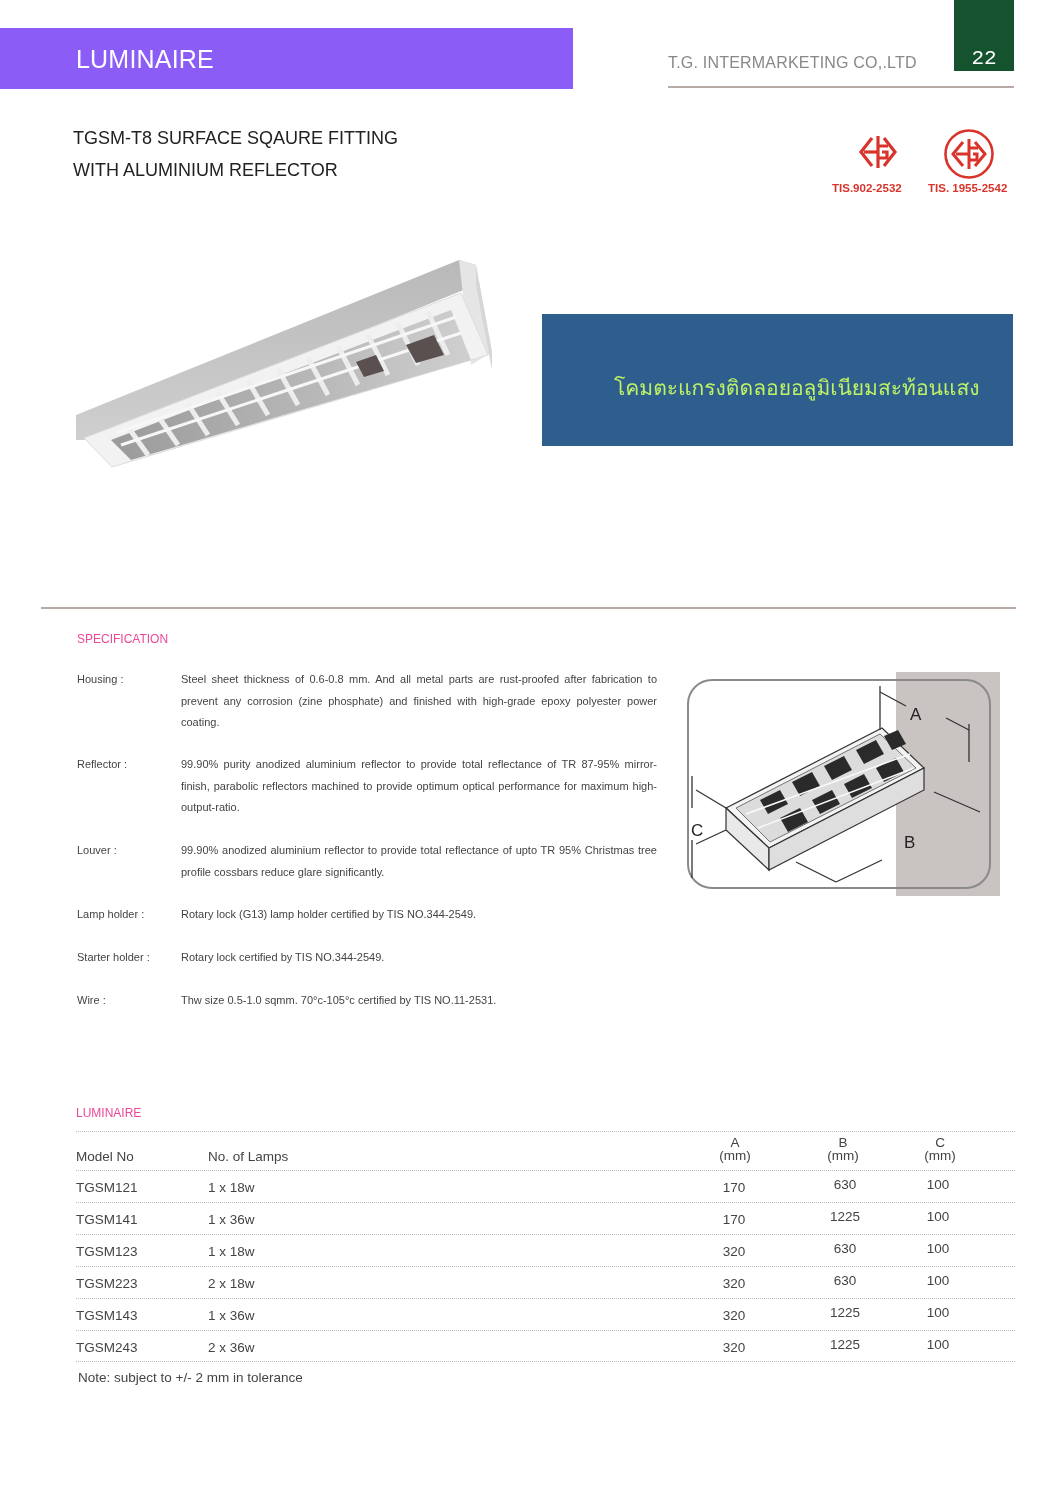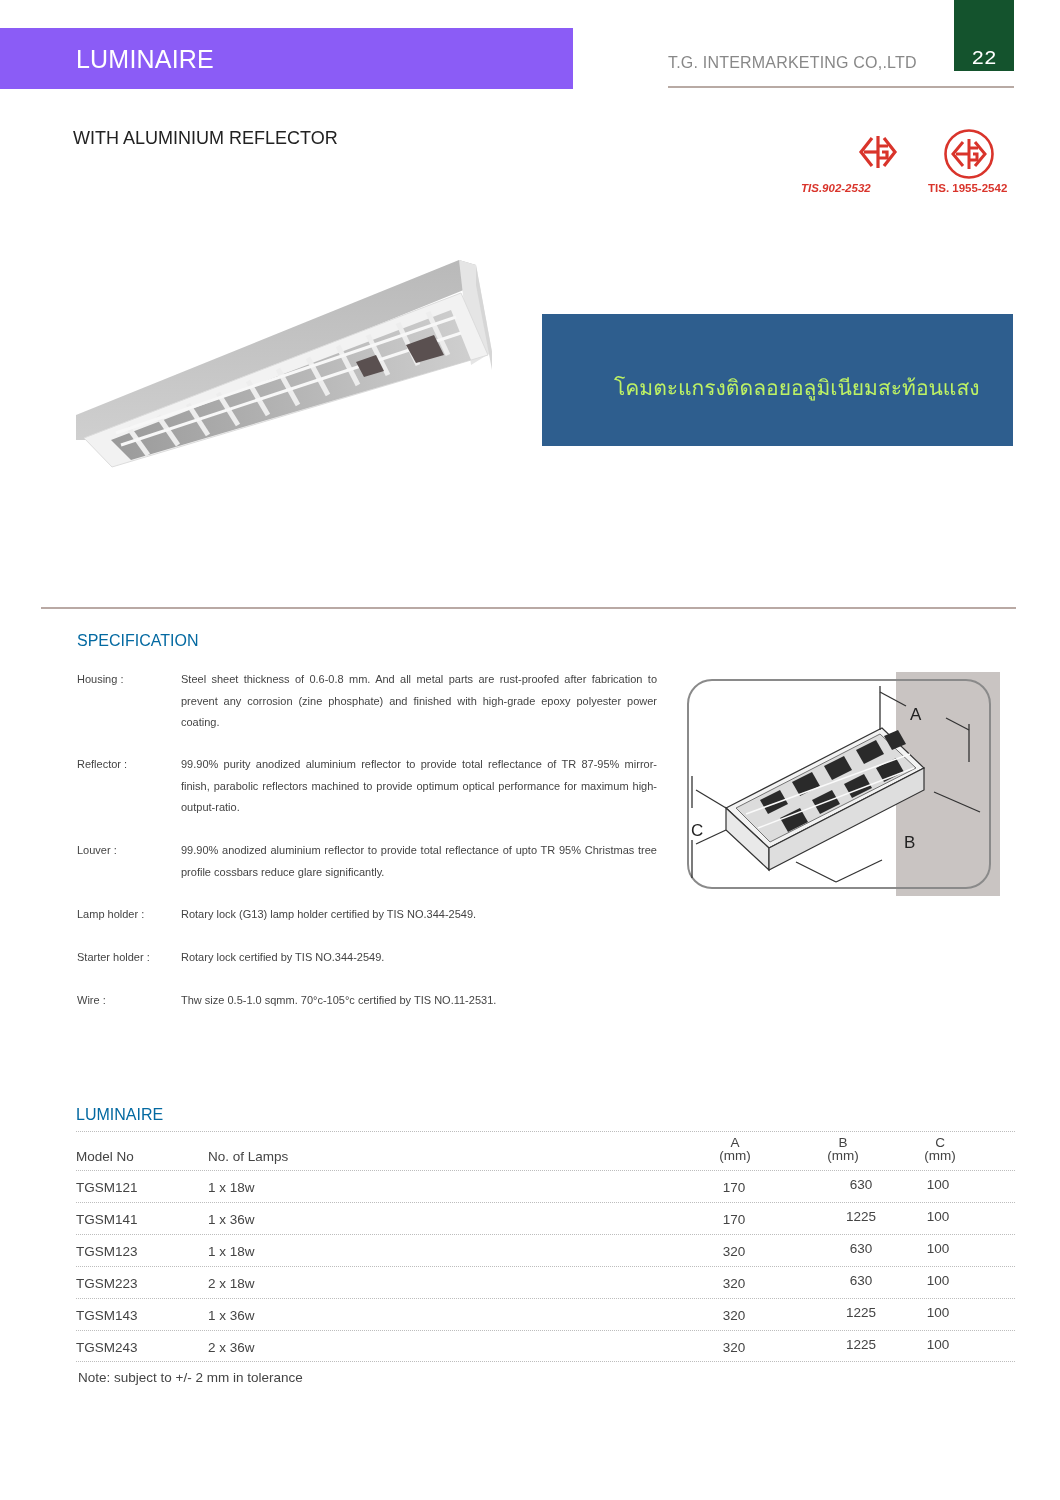--- a/index.html
+++ b/index.html
@@ -16,54 +16,54 @@
   .page-tab { left: 954px; top: 0; width: 60px; height: 71px; background: #14532d; font-family: Liberation Mono, monospace; }
   .page-tab span { position: absolute; left: 0; width: 60px; text-align: center; top: 47px; font-size: 21px; color: #fff; }
 
   
   .prod-title { left: 73px; top: 122px; font-size: 18px; line-height: 32px; color: #222; }
 
   
   .tis { font-size: 11.5px; color: #d9342b; font-weight: bold; }
   .tis1-icon { left: 858px; top: 132px; width: 40px; height: 40px; }
   .tis2-icon { left: 943px; top: 128px; width: 52px; height: 52px; }
-  .tis1-label { left: 801px; top: 182px; font-style: italic; }
+  .tis1-label { left: 832px; top: 182px; }
   .tis2-label { left: 928px; top: 182px; }
 
   
   .photo { left: 76px; top: 255px; width: 462px; height: 215px; }
 
   
   .thai-banner { left: 542px; top: 314px; width: 471px; height: 132px; background: #2e5e8e; }
   .thai-banner span { position: absolute; left: 72px; top: 57px; font-size: 21px; color: #bef264; font-family: Liberation Mono, monospace; }
 
   
   .divider { left: 41px; top: 607px; width: 975px; height: 2px; background: #b9a9a4; }
 
   
-  .section-title { font-size: 16px; color: #0369a1; }
+  .section-title { font-size: 12px; color: #ec4899; }
   .spec-title { left: 77px; top: 632px; }
   .spec-row { position: absolute; left: 77px; width: 580px; font-size: 11px; line-height: 21.5px; color: #444; }
   .spec-row .lbl { position: absolute; left: 0; top: 0; width: 102px; }
   .spec-row .txt { position: absolute; left: 104px; top: 0; width: 476px; text-align: justify; }
 
   
   .diagram { left: 684px; top: 672px; width: 316px; height: 224px; }
 
   
   .dim-title { left: 76px; top: 1106px; }
   .dim-table { left: 76px; top: 1131px; width: 939px; }
   .dim-row { position: relative; height: 32px; border-top: 1px dotted #bdbdbd; font-size: 13.5px; color: #444; }
   .dim-row.head { height: 39px; border-top: 1px dotted #bdbdbd; }
   .dim-row:last-child { border-bottom: 1px dotted #bdbdbd; }
   .cell { position: absolute; top: 9px; }
   .c-model { left: 0; }
   .c-lamps { left: 132px; }
   .c-a { left: 643px; width: 30px; text-align: center; }
-  .c-b { left: 749px; width: 40px; text-align: center; margin-left: 16px; }
+  .c-b { left: 749px; width: 40px; text-align: center; }
   .c-c { left: 847px; width: 30px; text-align: center; }
   .head .c-model, .head .c-lamps { top: 17px; }
   .head .unit { position: absolute; top: 4px; font-size: 13.5px; line-height: 13px; text-align: center; width: 40px; }
   .head .u-a { left: 639px; }
   .head .u-b { left: 747px; }
   .head .u-c { left: 844px; }
   .note { left: 78px; top: 1370px; font-size: 13.5px; color: #444; }
 </style>
 </head>
 <body>
@@ -71,20 +71,21 @@
 <div class="abs title-bar">
   <span>LUMINAIRE</span>
 </div>
 <div class="abs company">T.G. INTERMARKETING CO,.LTD</div>
 <div class="abs company-rule"></div>
 <div class="abs page-tab">
   <span>22</span>
 </div>
 
 <div class="abs prod-title">
+  <div>TGSM-T8 SURFACE SQAURE FITTING</div>
   <div>WITH ALUMINIUM REFLECTOR</div>
 </div>
 
 <svg class="abs tis1-icon" viewBox="0 0 40 40">
   <g fill="none" stroke="#d9342b" stroke-width="3.2">
     <polyline points="14,6 3,20 14,34"></polyline>
     <polyline points="26,6 37,20 26,34"></polyline>
     <line x1="20" y1="4" x2="20" y2="36"></line>
     <line x1="6" y1="20" x2="20" y2="20"></line>
     <path d="M20 14 H30 M20 26 H29 L29 20 H24"></path>

